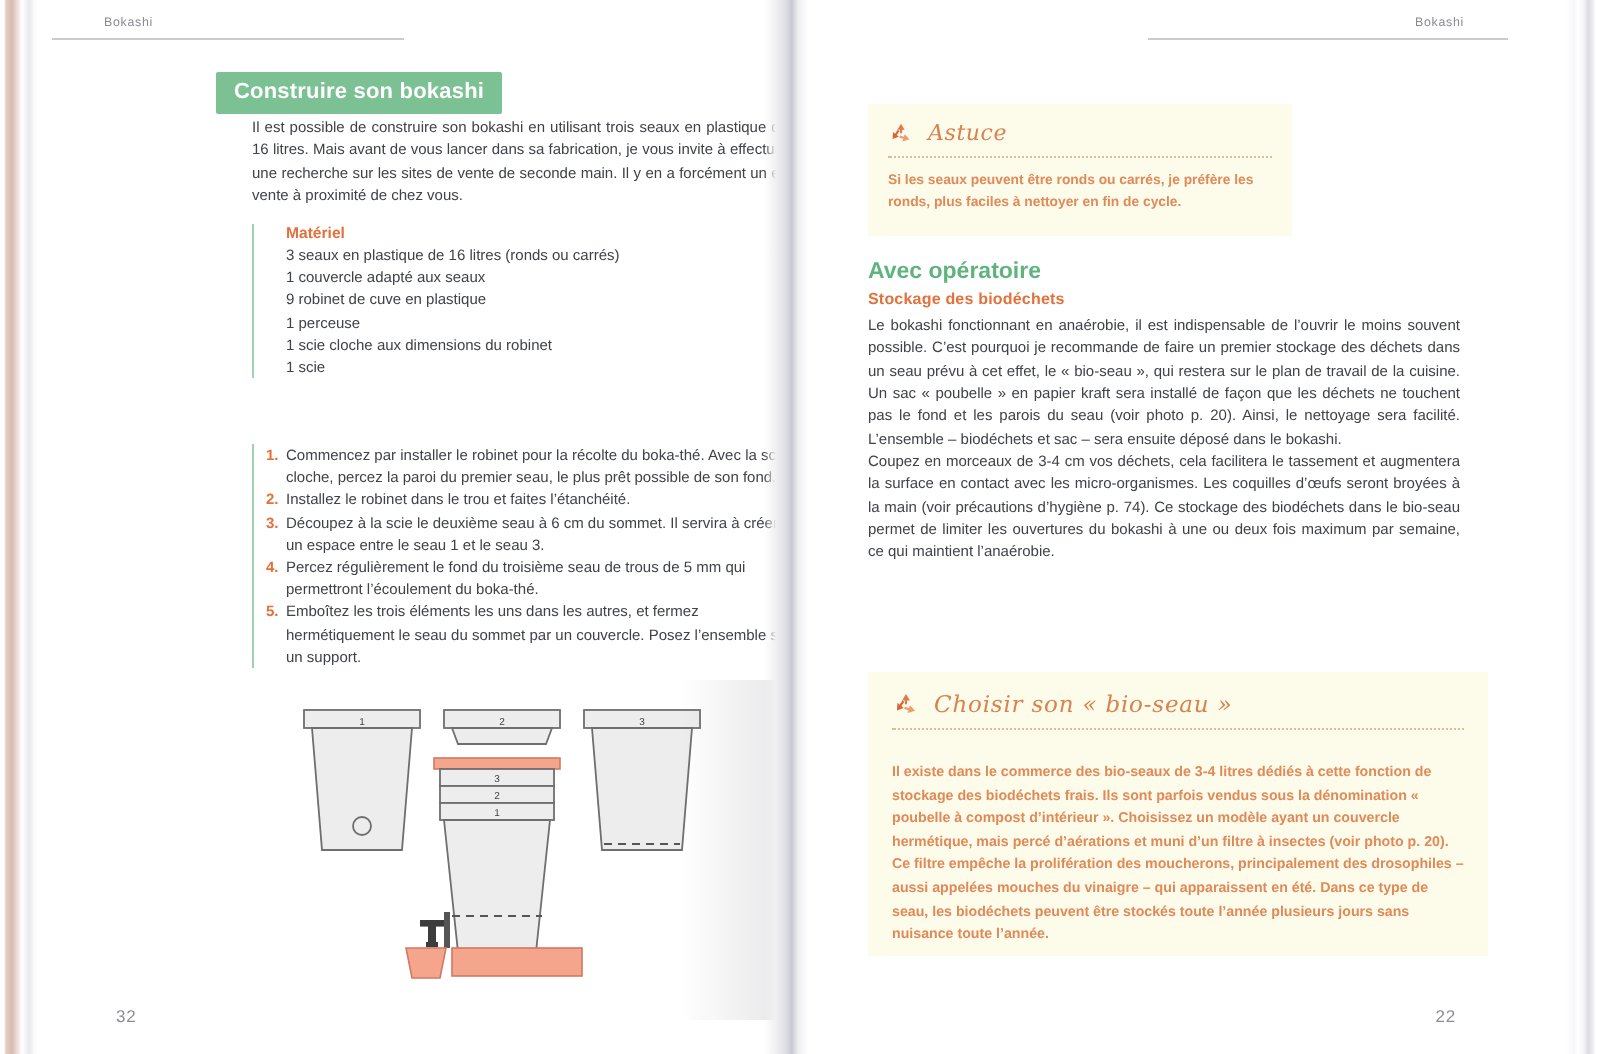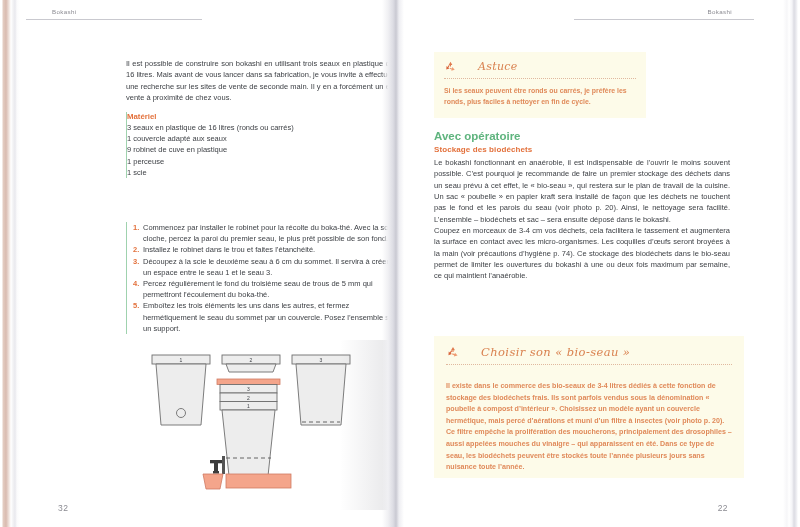--- a/index.html
+++ b/index.html
@@ -133,21 +133,21 @@
     text-align: justify;
   }
   .intro-para { top: 58px; }
 
   
   .green-rule-block {
     position: absolute;
     left: 100px; top: 112px;
     width: 250px;
     border-left: 1.4px solid #9fd2ae;
-    padding-left: 0;
+    padding-left: 16px;
     box-sizing: border-box;
   }
   .materiel-title {
     color: #e3713c;
     font-weight: bold;
     font-size: 7.8px;
     margin-bottom: 1px;
   }
   .materiel-list {
     list-style: none;
@@ -192,21 +192,21 @@
     position: absolute;
     left: 20px; top: 52px;
     width: 212px;
     background: #fdfbe9;
     padding: 8px 10px 11px 10px;
     box-sizing: border-box;
   }
   .tip-head {
     display: flex;
     align-items: center;
-    gap: 21px;
+    gap: 7px;
     margin-bottom: 5px;
   }
   .tip-title {
     font-family: "DejaVu Serif", serif;
     font-style: italic;
     font-size: 11px;
     color: #d9814f;
     letter-spacing: 0.3px;
   }
   .dotted-rule {
@@ -275,30 +275,32 @@
 </head>
 <body>
 
 <div id="spread">
 
   <div class="page page-left">
 
     <div class="running-head rh-left">Bokashi</div>
     <div class="rh-rule rhr-left"></div>
 
+    <div class="section-banner">Construire son bokashi</div>
 
     <div class="body-col intro-para">Il est possible de construire son bokashi en utilisant trois seaux en plastique de 16 litres. Mais avant de vous lancer dans sa fabrication, je vous invite à effectuer une recherche sur les sites de vente de seconde main. Il y en a forcément un en vente à proximité de chez vous.</div>
 
     <div class="green-rule-block">
       <div class="materiel-title">Matériel</div>
       <ul class="materiel-list" id="materiel-list">
           <li>3 seaux en plastique de 16 litres (ronds ou carrés)</li>
           <li>1 couvercle adapté aux seaux</li>
           <li>9 robinet de cuve en plastique</li>
           <li>1 perceuse</li>
+          <li>1 scie cloche aux dimensions du robinet</li>
           <li>1 scie</li>
         </ul>
     </div>
 
     <div class="steps-block" id="steps-block">
         <div class="step-row">
           <div class="step-num">1.</div>
           <div class="step-text">Commencez par installer le robinet pour la récolte du boka-thé. Avec la scie cloche, percez la paroi du premier seau, le plus prêt possible de son fond.</div>
         </div>
         <div class="step-row">

